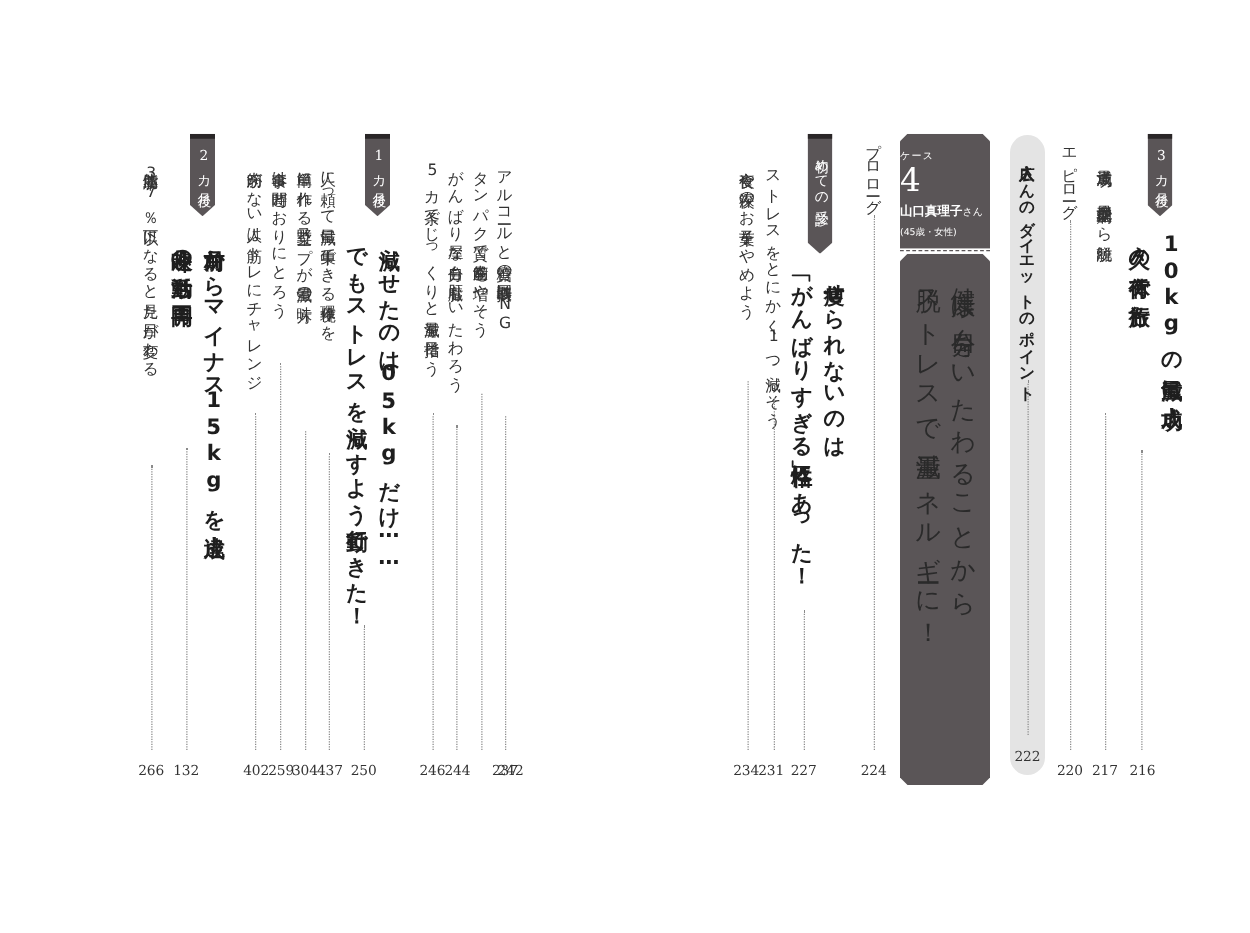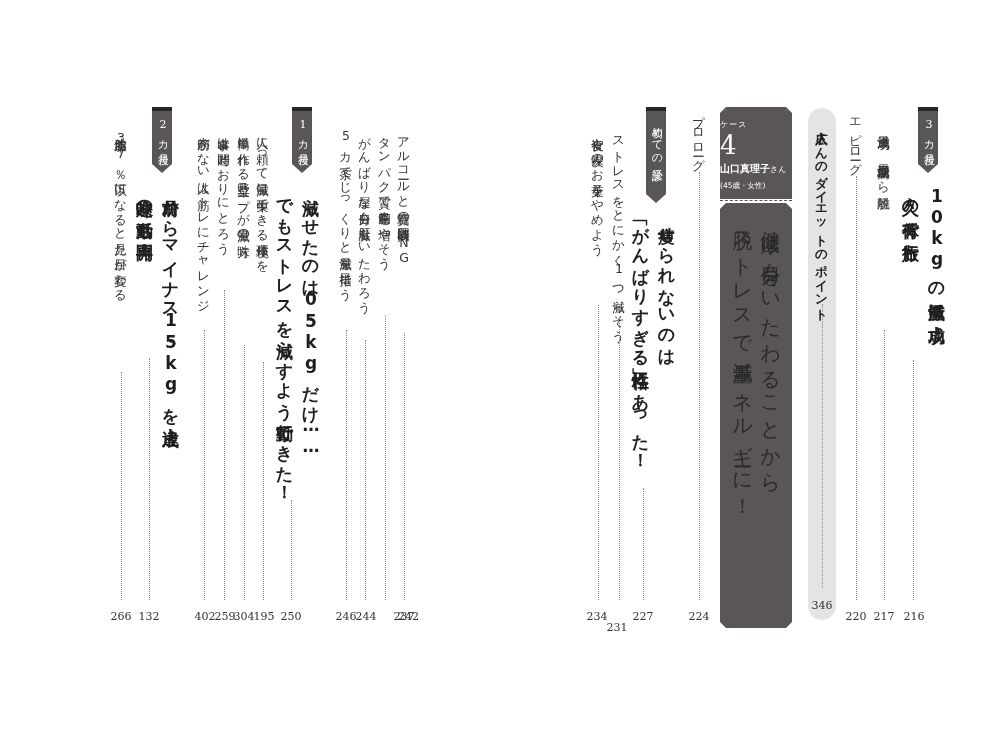--- a/index.html
+++ b/index.html
@@ -76,21 +76,21 @@
   <div class="dots" style="left:884px; top:330px; height:270px;"></div>
   <div class="pg" style="left:884px;">217</div>
 
   <div class="col entry" style="left:849px; top:110px;">エピローグ</div>
   <div class="dots" style="left:856px; top:176px; height:424px;"></div>
   <div class="pg" style="left:856px;">220</div>
 
   <div class="pill"></div>
   <div class="col entry" style="left:815px; top:122px; font-weight:bold; color:#222;">広人さんのダイエットのポイント</div>
   <div class="dots" style="left:822px; top:304px; height:284px;"></div>
-  <div class="pg" style="left:822px; top:599px;">346</div>
+  <div class="pg" style="left:822px; top:599px;">222</div>
 
   <div class="casebox case-top">
     <div class="case-label">ケース</div>
     <div class="case-num">4</div>
     <div class="case-name"><span>山口真理子</span><small>さん</small></div>
     <div class="case-age">(45歳・女性)</div>
   </div>
   <div class="case-sep"></div>
   <div class="casebox case-main"></div>
   <div class="case-title" style="left:761px; top:215px;">健康は自分をいたわることから</div>
@@ -103,21 +103,21 @@
   <div class="tag" style="left:646px; top:107px; height:92px;">
     <span>初めての受診</span>
   </div>
   <div class="col head" style="left:658px; top:214px;">痩せられないのは</div>
   <div class="col head" style="left:632px; top:214px;">「がんばりすぎる」性格にあった！</div>
   <div class="dots" style="left:643px; top:488px; height:112px;"></div>
   <div class="pg" style="left:643px;">227</div>
 
   <div class="col entry" style="left:612px; top:128px;">ストレスをとにかく1つ減らそう</div>
   <div class="dots" style="left:619px; top:318px; height:282px;"></div>
-  <div class="pg" style="left:617px;margin-top:11px;">231</div>
+  <div class="pg" style="left:617px;">231</div>
 
   <div class="col entry" style="left:591px; top:128px;">夜食や深夜のお菓子をやめよう</div>
   <div class="dots" style="left:598px; top:305px; height:295px;"></div>
   <div class="pg" style="left:597px;">234</div>
 </div>
 
 <div>
 
   <div class="col entry" style="left:397px; top:128px;">アルコールと糖質の同時摂取はNG</div>
   <div class="dots" style="left:404px; top:333px; height:267px;"></div>
@@ -138,21 +138,21 @@
   <div class="tag" style="left:292px; top:107px; height:62px;">
     <span>1カ月後</span>
   </div>
   <div class="col head" style="left:302px; top:186px;">減らせたのは0・5kgだけ……</div>
   <div class="col head" style="left:276px; top:186px;">でもストレスを減らすよう行動できた！</div>
   <div class="dots" style="left:291px; top:500px; height:100px;"></div>
   <div class="pg" style="left:291px;">250</div>
 
   <div class="col entry" style="left:256px; top:128px;">人に頼って減量に集中できる環境作りを</div>
   <div class="dots" style="left:263px; top:362px; height:238px;"></div>
-  <div class="pg" style="left:264px;">195</div>
+  <div class="pg" style="left:264px;">437</div>
 
   <div class="col entry" style="left:237px; top:128px;">簡単に作れる野菜スープが減量の味方</div>
   <div class="dots" style="left:244px; top:345px; height:255px;"></div>
   <div class="pg" style="left:244px;">304</div>
 
   <div class="col entry" style="left:217px; top:128px;">食事は時間どおりにとろう</div>
   <div class="dots" style="left:224px; top:290px; height:310px;"></div>
   <div class="pg" style="left:225px;">259</div>
 
   <div class="col entry" style="left:197px; top:128px;">筋肉がない人は筋トレにチャレンジ</div>

